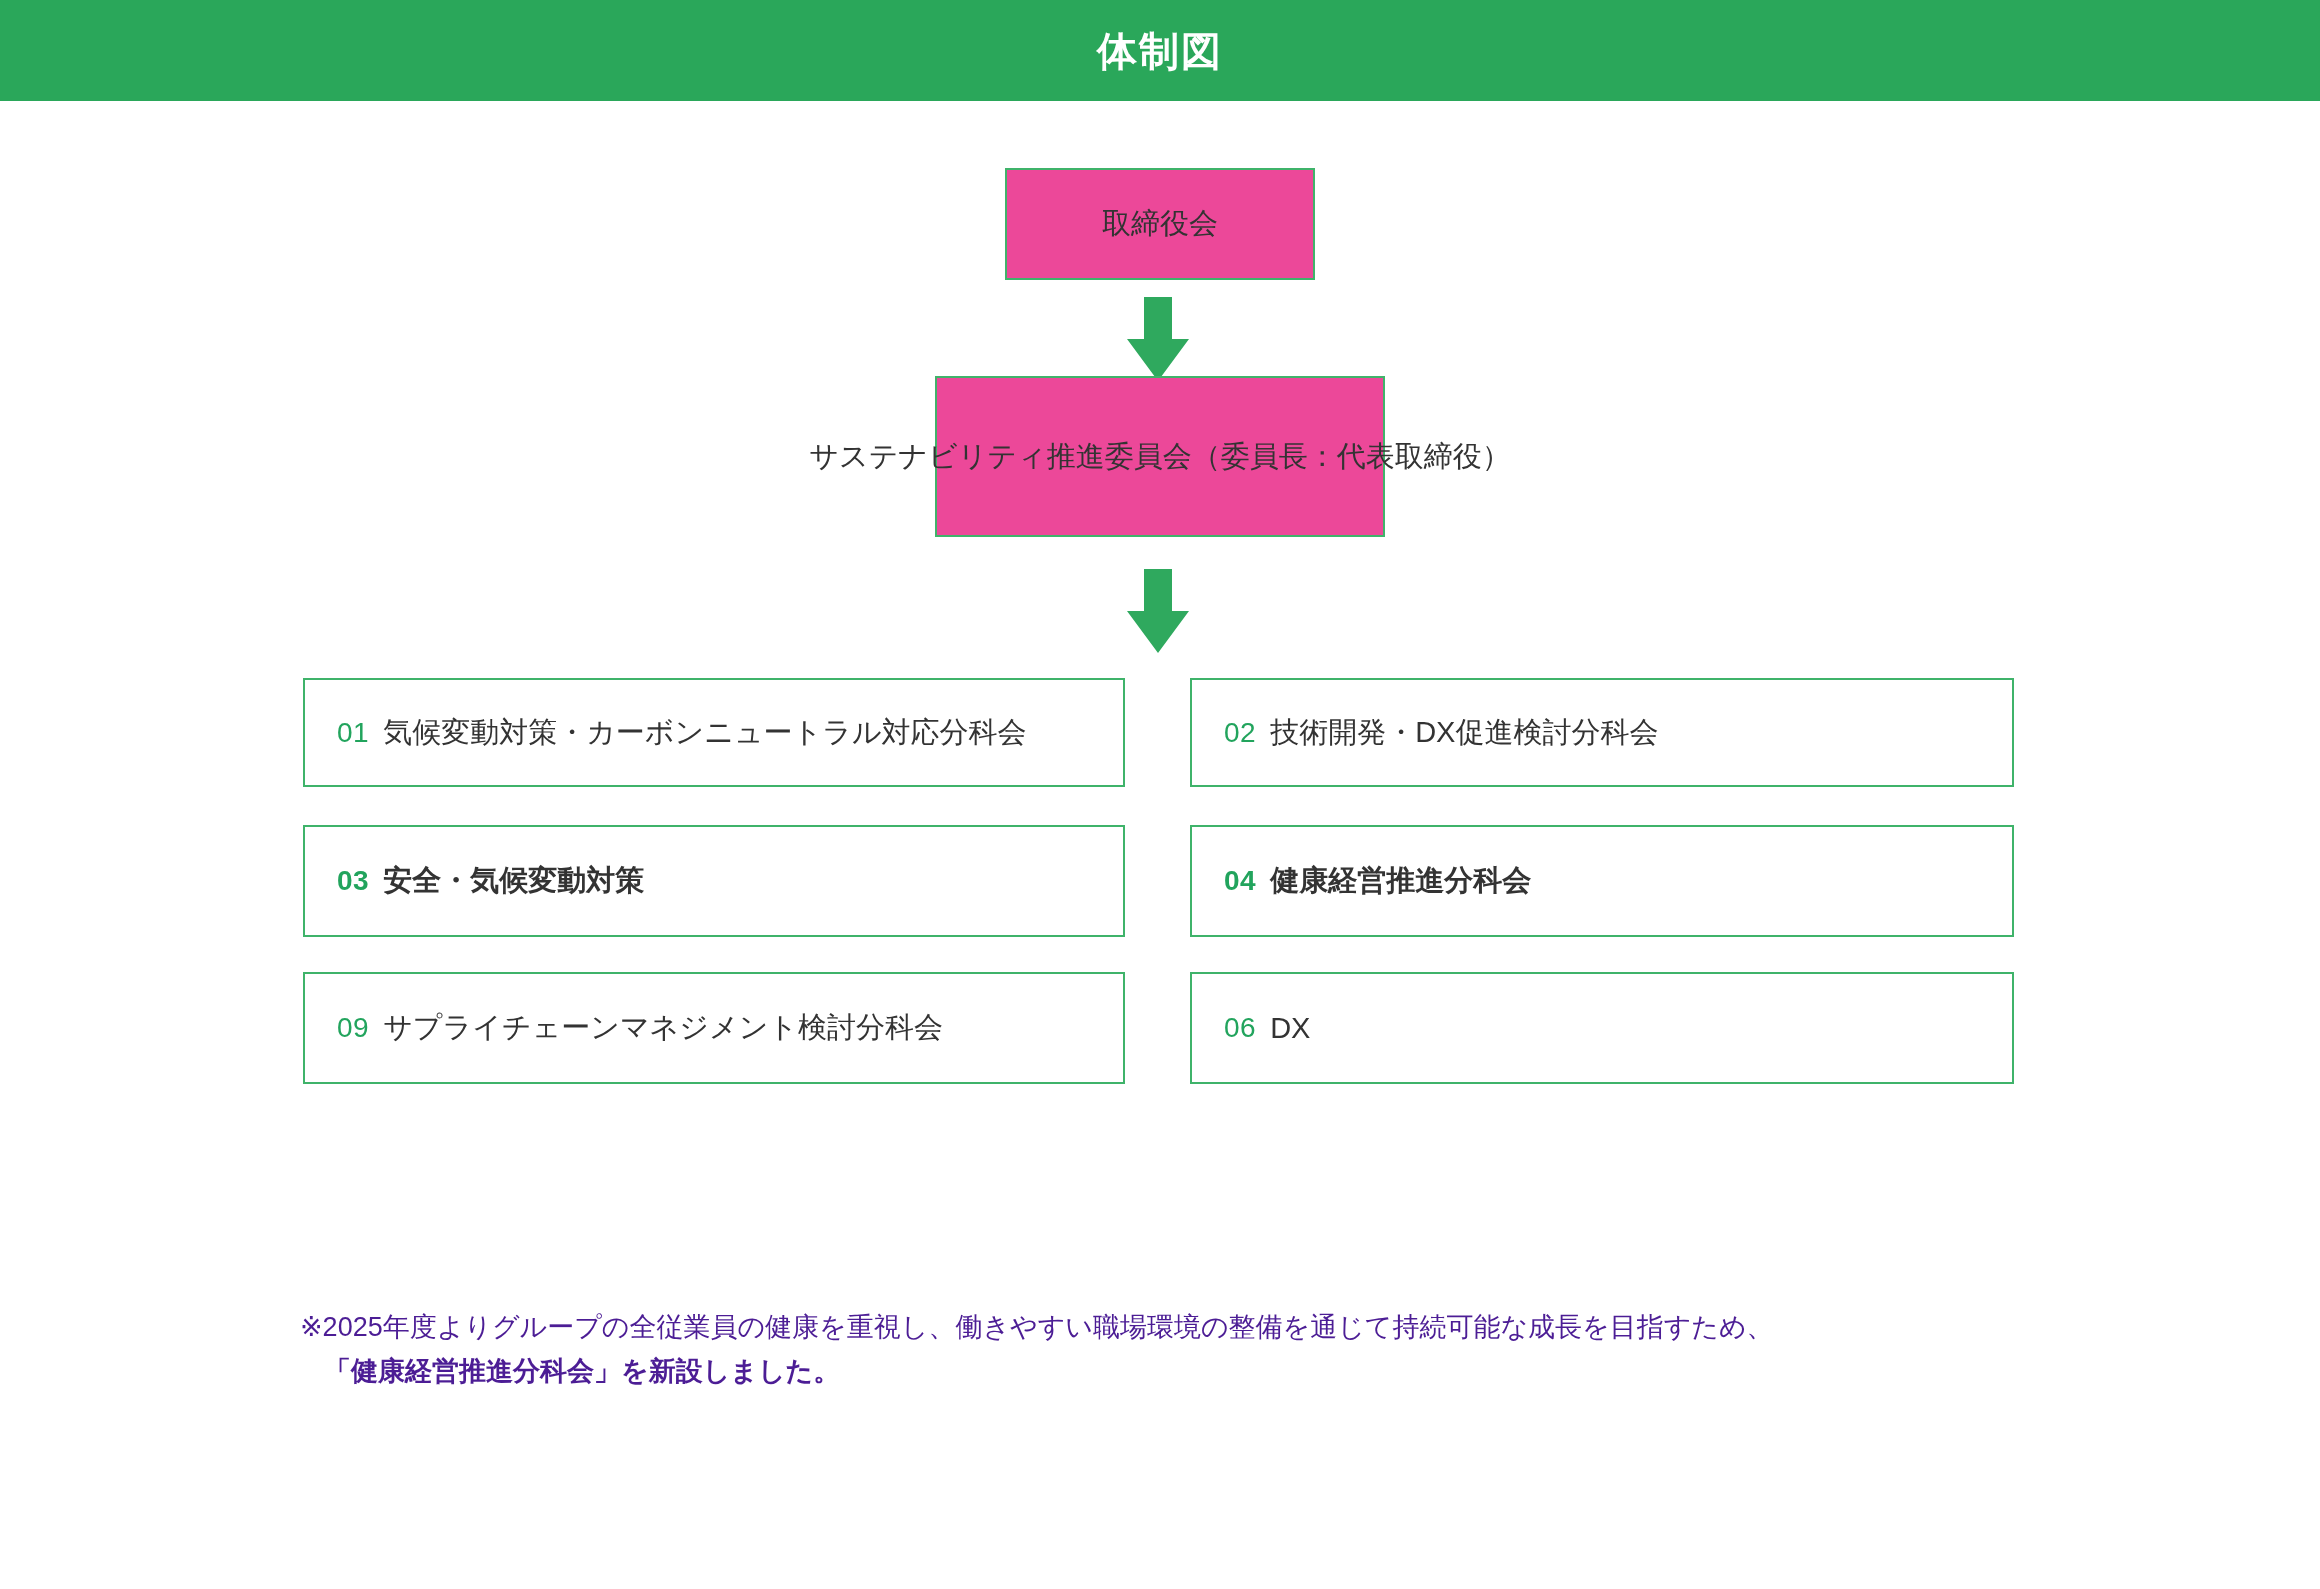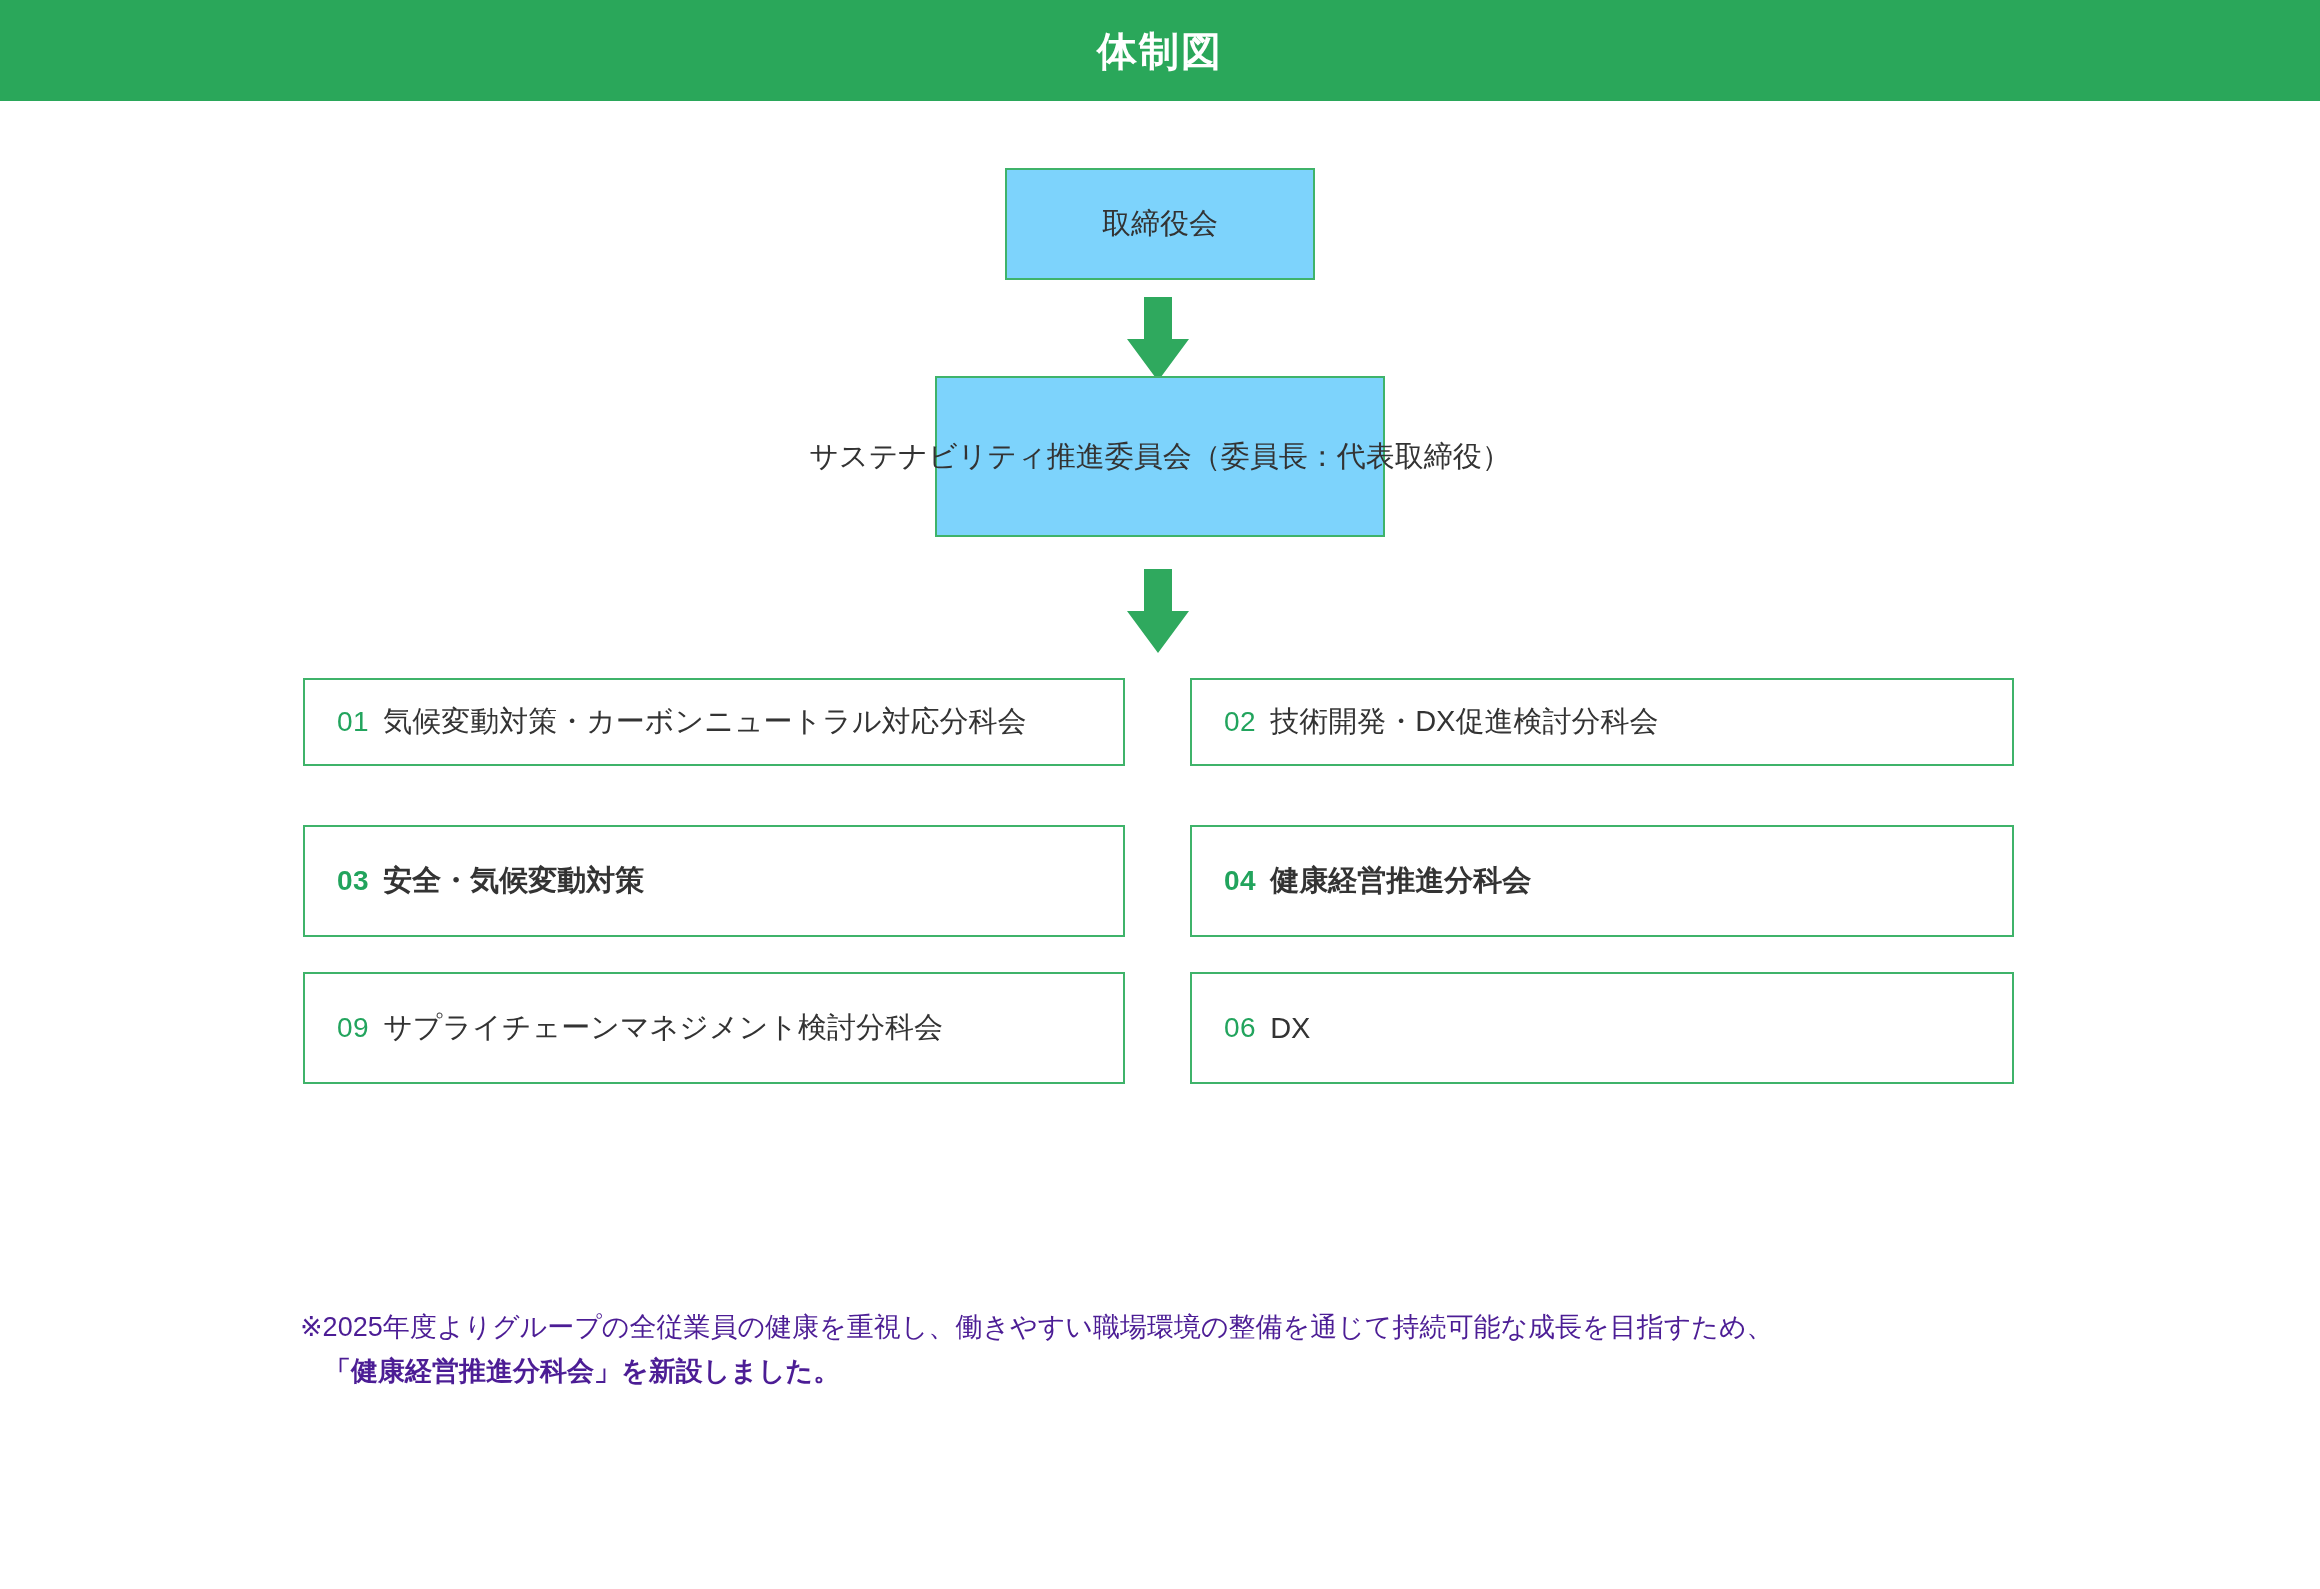--- a/index.html
+++ b/index.html
@@ -41,21 +41,21 @@
     font-weight: bold;
     letter-spacing: 2px;
     line-height: 1;
   }
 
   
   .node-box {
     position: absolute;
     box-sizing: border-box;
     border: 2px solid #3fb36a;
-    background: #7dd3fc;
+    background: #ec4899;
     display: flex;
     align-items: center;
     justify-content: center;
     text-align: center;
     color: #333333;
   }
 
   .box-board {
     left: 1005px;
     top: 168px;
@@ -120,21 +120,21 @@
   .sub-label {
     color: #333333;
     font-size: 29px;
     white-space: nowrap;
     flex: 0 0 auto;
   }
 
   
   .col-left  { left: 303px;  width: 822px; }
   .col-right { left: 1190px; width: 824px; }
-  .row-1 { top: 678px;  height: 88px; }
+  .row-1 { top: 678px;  height: 109px; }
   .row-2 { top: 825px;  height: 112px; font-weight: bold; }
   .row-3 { top: 972px;  height: 112px; }
   .row-4 { top: 1119px; height: 112px; }
 
   
   .footnote {
     position: absolute;
     left: 300px;
     top: 1306px;
     width: 1800px;

